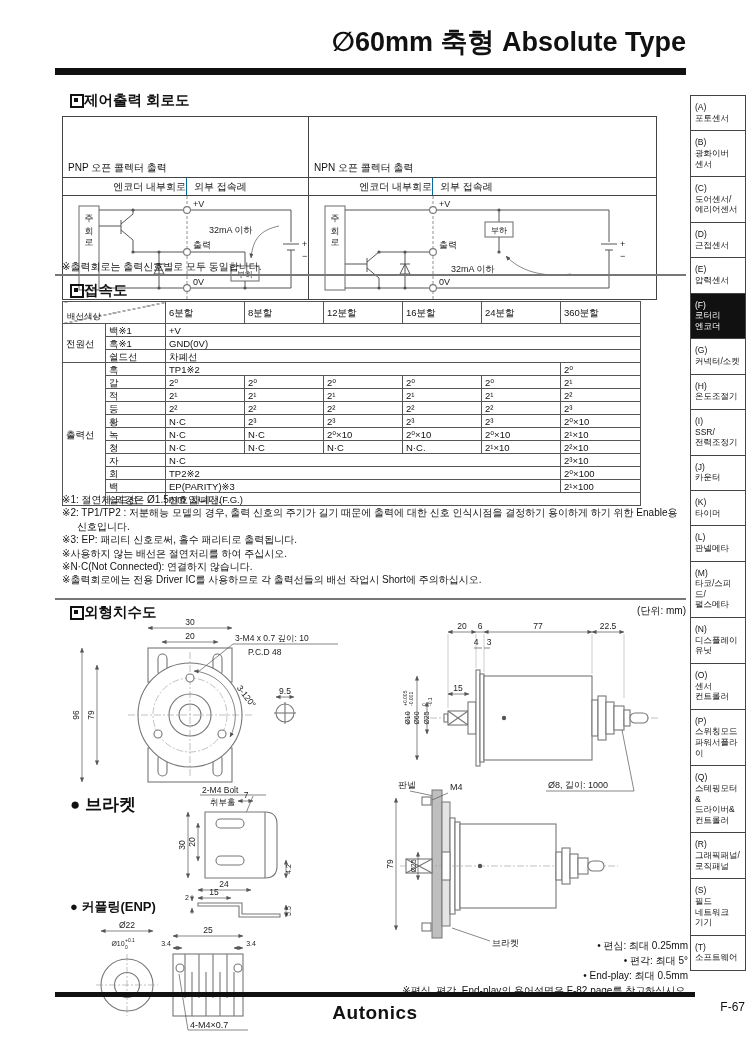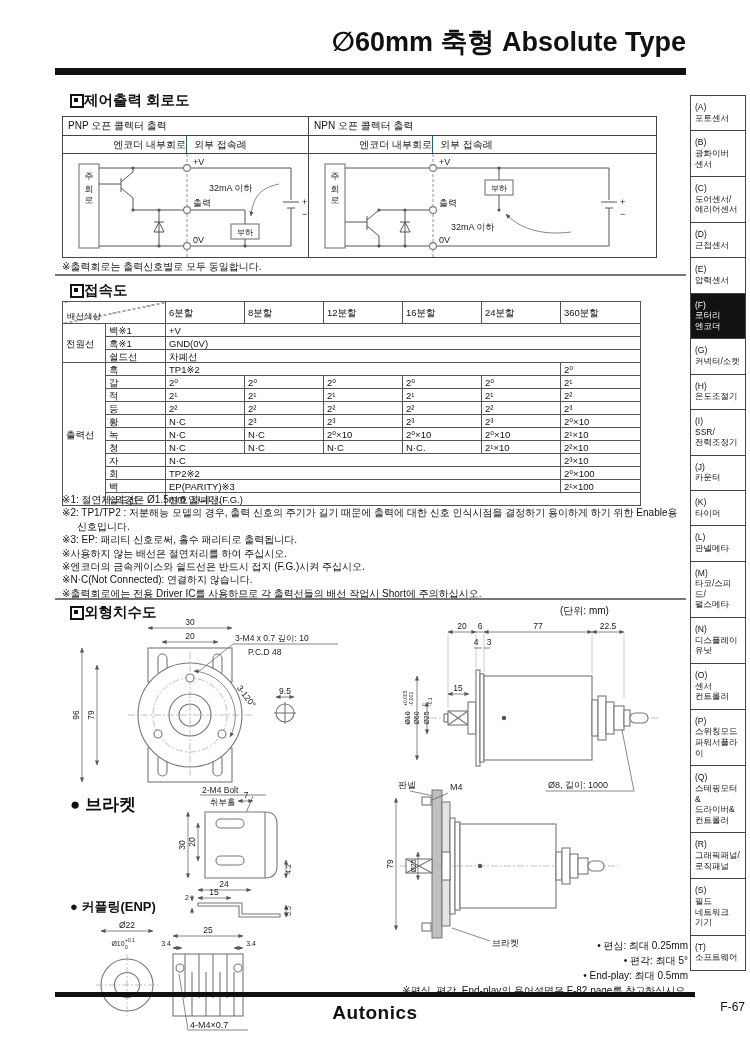--- a/index.html
+++ b/index.html
@@ -7,21 +7,21 @@
        font-family:"Liberation Sans","DejaVu Sans",sans-serif;overflow:hidden;}
   .abs{position:absolute;}
   
   .sec-head{font-weight:bold;font-size:14.5px;display:flex;align-items:center;}
   .sq{width:10px;height:10px;border:2px solid #111;display:inline-block;position:relative;flex:0 0 auto;}
   .sq::after{content:"";position:absolute;left:2px;top:2px;width:4px;height:4px;background:#111;}
   .rule-thick{background:#111;height:7px;}
   .rule-thin{background:#777;height:1.5px;}
   
   .panel{border:1px solid #444;background:#fff;}
-  .panel .ttl{height:18px;line-height:18px;border-bottom:1px solid #444;padding-left:5px;font-size:10px;}
+  .panel .ttl{height:18px;line-height:18px;border-bottom:1px solid #444;padding-left:5px;font-size:10px;margin-top:42px;}
   .panel .hdr{display:flex;height:17px;line-height:17px;border-bottom:1px solid #444;font-size:10px;}
   .panel .hdr .c1{width:124px;border-right:1px solid #0369a1;padding-left:5px;box-sizing:border-box;text-align:right;}
   .panel .hdr .c2{padding-left:7px;}
   
   table.conn{border-collapse:collapse;table-layout:fixed;font-size:9.5px;}
   .conn td,.conn th{border:1px solid #555;padding:0 3px;font-weight:normal;text-align:left;
                     overflow:hidden;white-space:nowrap;height:12px;line-height:11px;}
   .conn thead tr{height:22px;}
   .corner{position:relative;padding:0 !important;
     background:linear-gradient(to bottom right,transparent 49.2%,#555 49.2%,#555 50.8%,transparent 50.8%);}
@@ -287,31 +287,30 @@
         <td colspan="6">신호 차폐선(F.G.)</td>
       </tr>
     </tbody>
 </table>
 
 <div class="abs notes" style="left:62px;top:493px;width:624px;">
     <div>※1: 절연체 외경은 Ø1.5mm 입니다.</div>
     <div>※2: TP1/TP2 : 저분해능 모델의 경우, 출력 신호의 주기가 길기 때문에 출력에 대한 신호 인식시점을 결정하기 용이하게 하기 위한 Enable용 신호입니다.</div>
     <div>※3: EP: 패리티 신호로써, 홀수 패리티로 출력됩니다.</div>
     <div>※사용하지 않는 배선은 절연처리를 하여 주십시오.</div>
-    <div>※엔코더의 금속케이스와 쉴드선은 반드시 접지 (F.G.)시켜 주십시오.</div>
     <div>※N·C(Not Connected): 연결하지 않습니다.</div>
     <div>※출력회로에는 전용 Driver IC를 사용하므로 각 출력선들의 배선 작업시 Short에 주의하십시오.</div>
   </div>
 <div class="abs rule-thin" style="left:55px;top:598px;width:631px;"></div>
 
 <div class="abs sec-head" style="left:70px;top:603px;">
   <span class="sq"></span>
   <span>외형치수도</span>
 </div>
-<div class="abs" style="left:560px;top:604px;width:126px;text-align:left;font-size:10px;">(단위: mm)</div>
+<div class="abs" style="left:560px;top:604px;width:126px;text-align:right;font-size:10px;">(단위: mm)</div>
 
 <svg class="abs" style="left:70px;top:618px;" width="270" height="172" viewBox="0 0 270 172">
   <g>
     <line class="dl" x1="78" y1="10" x2="162" y2="10" marker-start="url(#as)" marker-end="url(#ae)"></line>
     <text x="120" y="7" text-anchor="middle">30</text>
     <line class="dl" x1="92" y1="24" x2="148" y2="24" marker-start="url(#as)" marker-end="url(#ae)"></line>
     <text x="120" y="21" text-anchor="middle">20</text>
     <rect class="plf" x="78" y="30" width="84" height="34"></rect>
     <rect class="plf" x="88" y="36" width="9" height="22" rx="4.5"></rect>
     <rect class="plf" x="143" y="36" width="9" height="22" rx="4.5"></rect>

